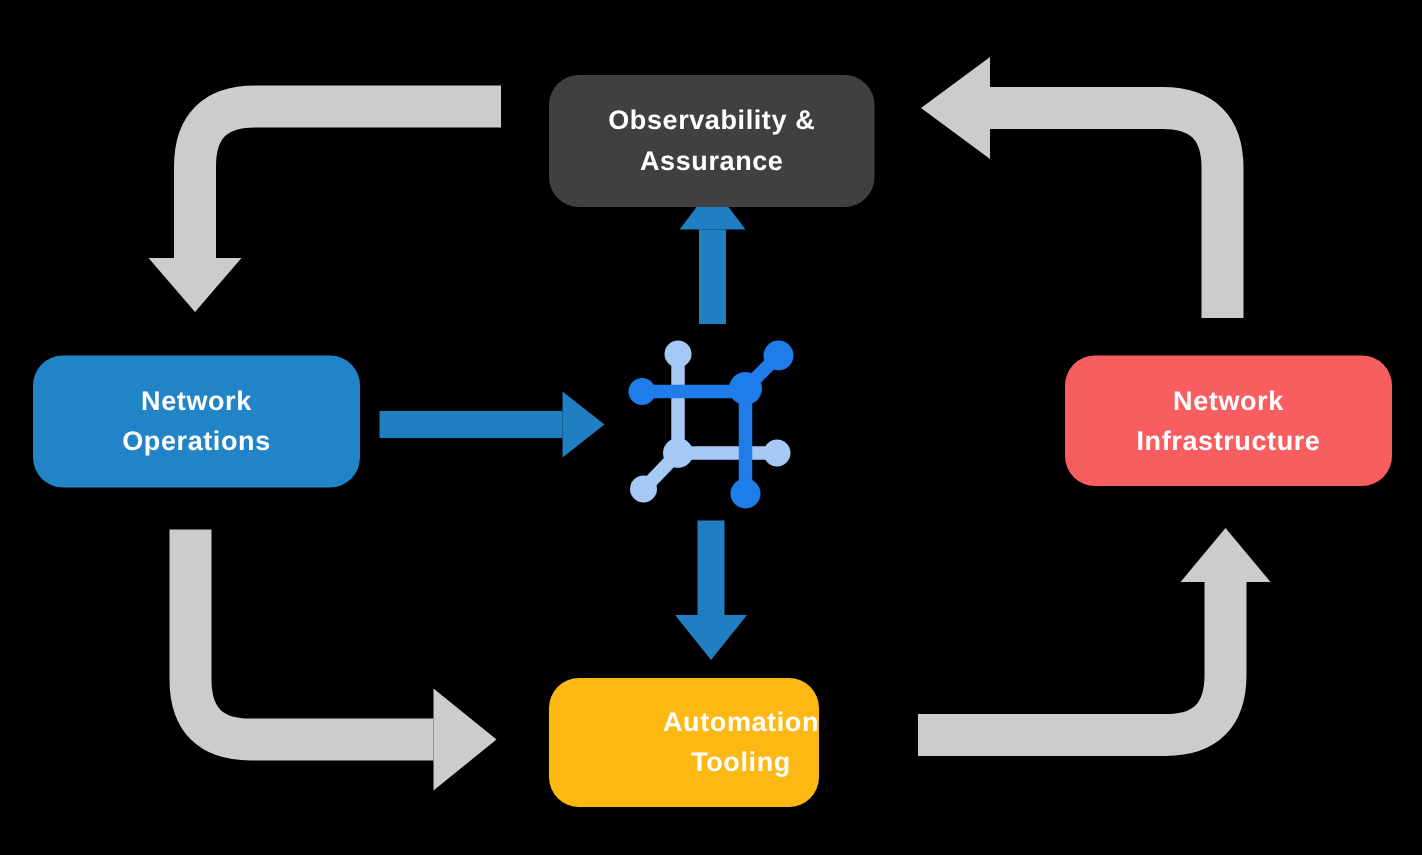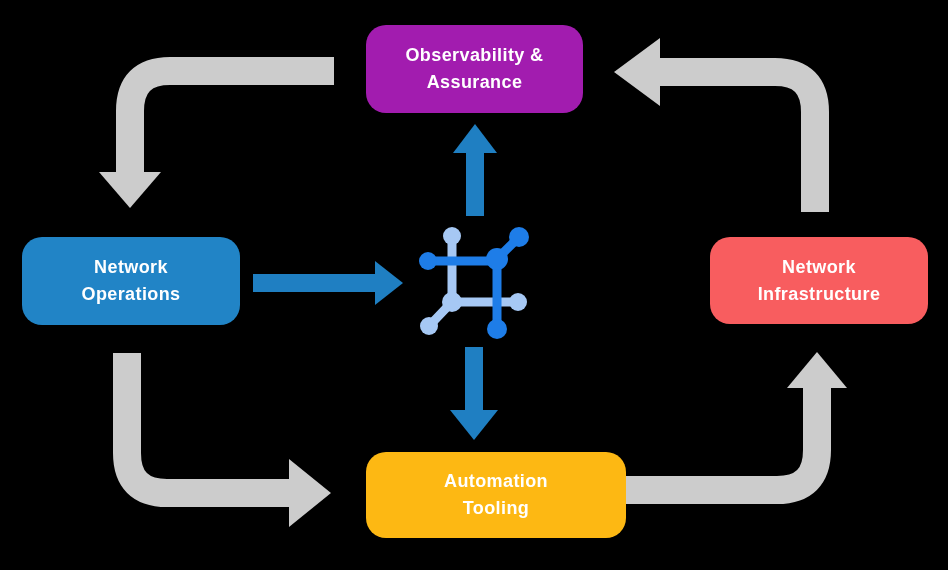--- a/index.html
+++ b/index.html
@@ -28,21 +28,21 @@
     color: #fff;
     font-size: 18px;
     font-weight: 600;
     line-height: 1.5;
     letter-spacing: 0.4px;
     white-space: pre-line;
   }
   .box-observability   { left: 366px; top: 25px;  width: 217px; height: 88px; }
   .box-operations      { left: 22px;  top: 237px; width: 218px; height: 88px; }
   .box-infrastructure  { left: 710px; top: 237px; width: 218px; height: 87px; }
-  .box-automation      { left: 366px; top: 452px; width: 260px; height: 86px; }
+  .box-automation      { left: 366px; top: 452px; width: 180px; height: 86px; justify-content: flex-end; }
 </style>
 </head>
 <body>
 
 <div class="canvas">
 
   <svg class="arrow-layer" width="948" height="570" viewBox="0 0 948 570" fill="none">
 
     <g>
       <path d="M 334 71 H 170 Q 130 71 130 111 V 172" stroke-width="28" fill="none" stroke="#CCCCCC"></path>
@@ -96,21 +96,21 @@
         <path d="M 497 259 V 327" stroke-width="9" fill="none" stroke="#1E7DE8"></path>
         <path d="M 497 259 L 518 238" stroke-width="9" fill="none" stroke="#1E7DE8"></path>
         <circle cx="497" cy="259" r="11" fill="#1E7DE8"></circle>
         <circle cx="428" cy="261" r="9" fill="#1E7DE8"></circle>
         <circle cx="519" cy="237" r="10" fill="#1E7DE8"></circle>
         <circle cx="497" cy="329" r="10" fill="#1E7DE8"></circle>
       </g>
     </g>
   </svg>
 
-  <div class="node-box box-observability" style="background: #a21caf;">
+  <div class="node-box box-observability" style="background: #404040; margin-top: 25px;">
     <span class="node-label">Observability &amp;
 Assurance</span>
   </div>
 
   <div class="node-box box-operations" style="background: rgb(33, 132, 198);">
     <span class="node-label">Network
 Operations</span>
   </div>
 
   <div class="node-box box-infrastructure" style="background: rgb(248, 93, 95);">

